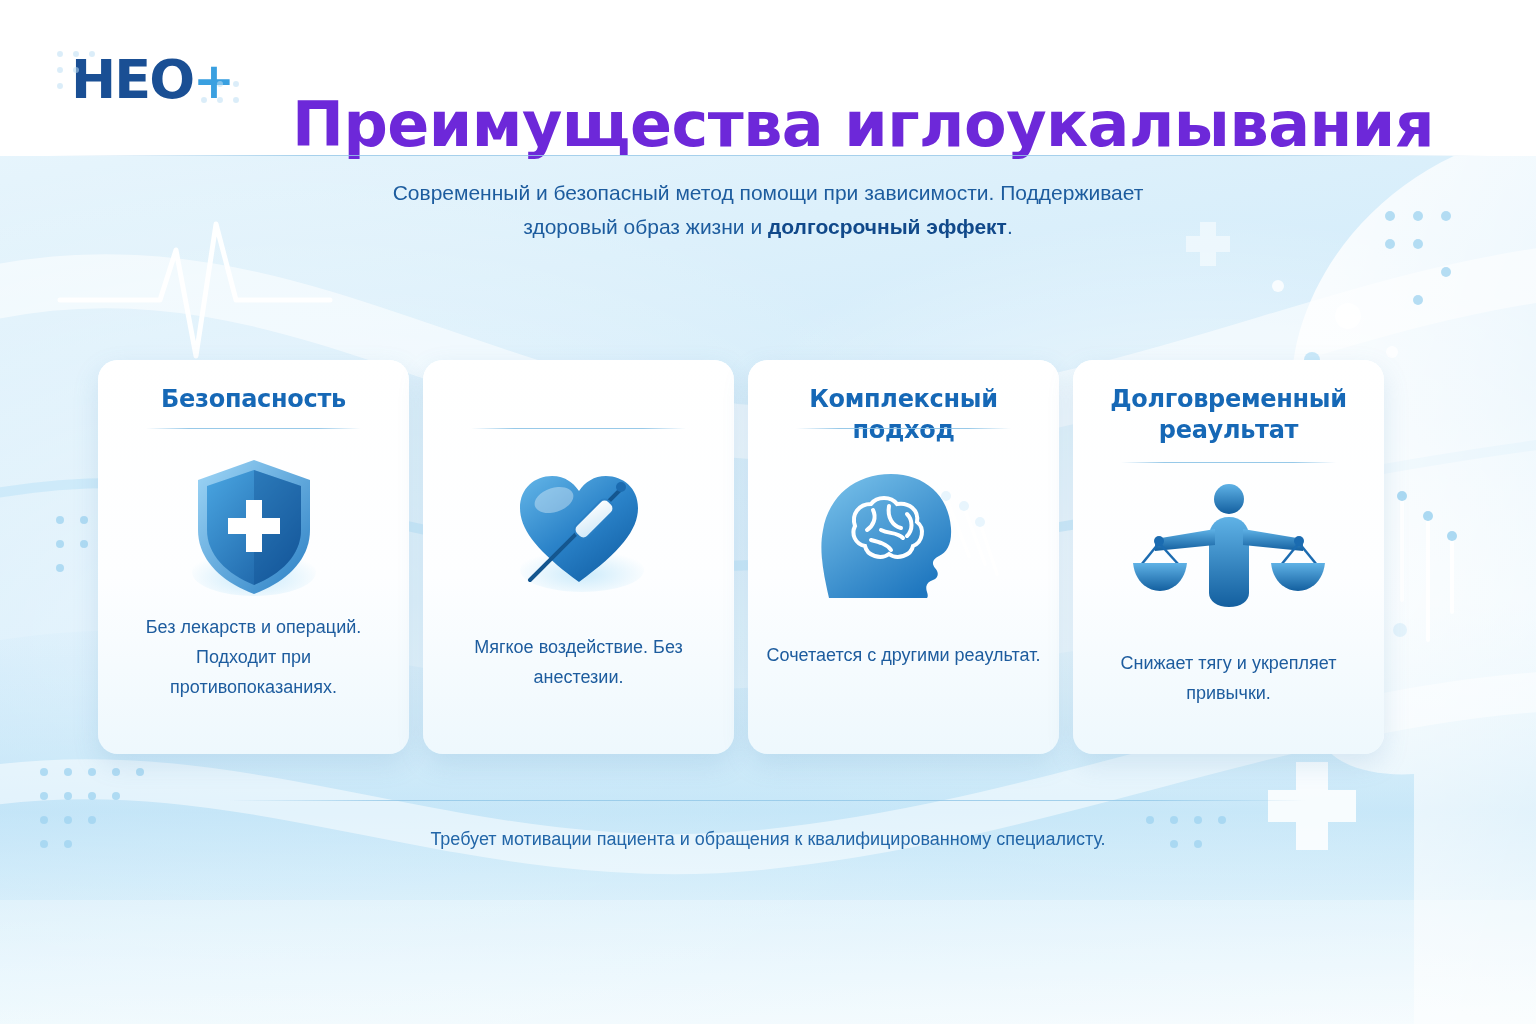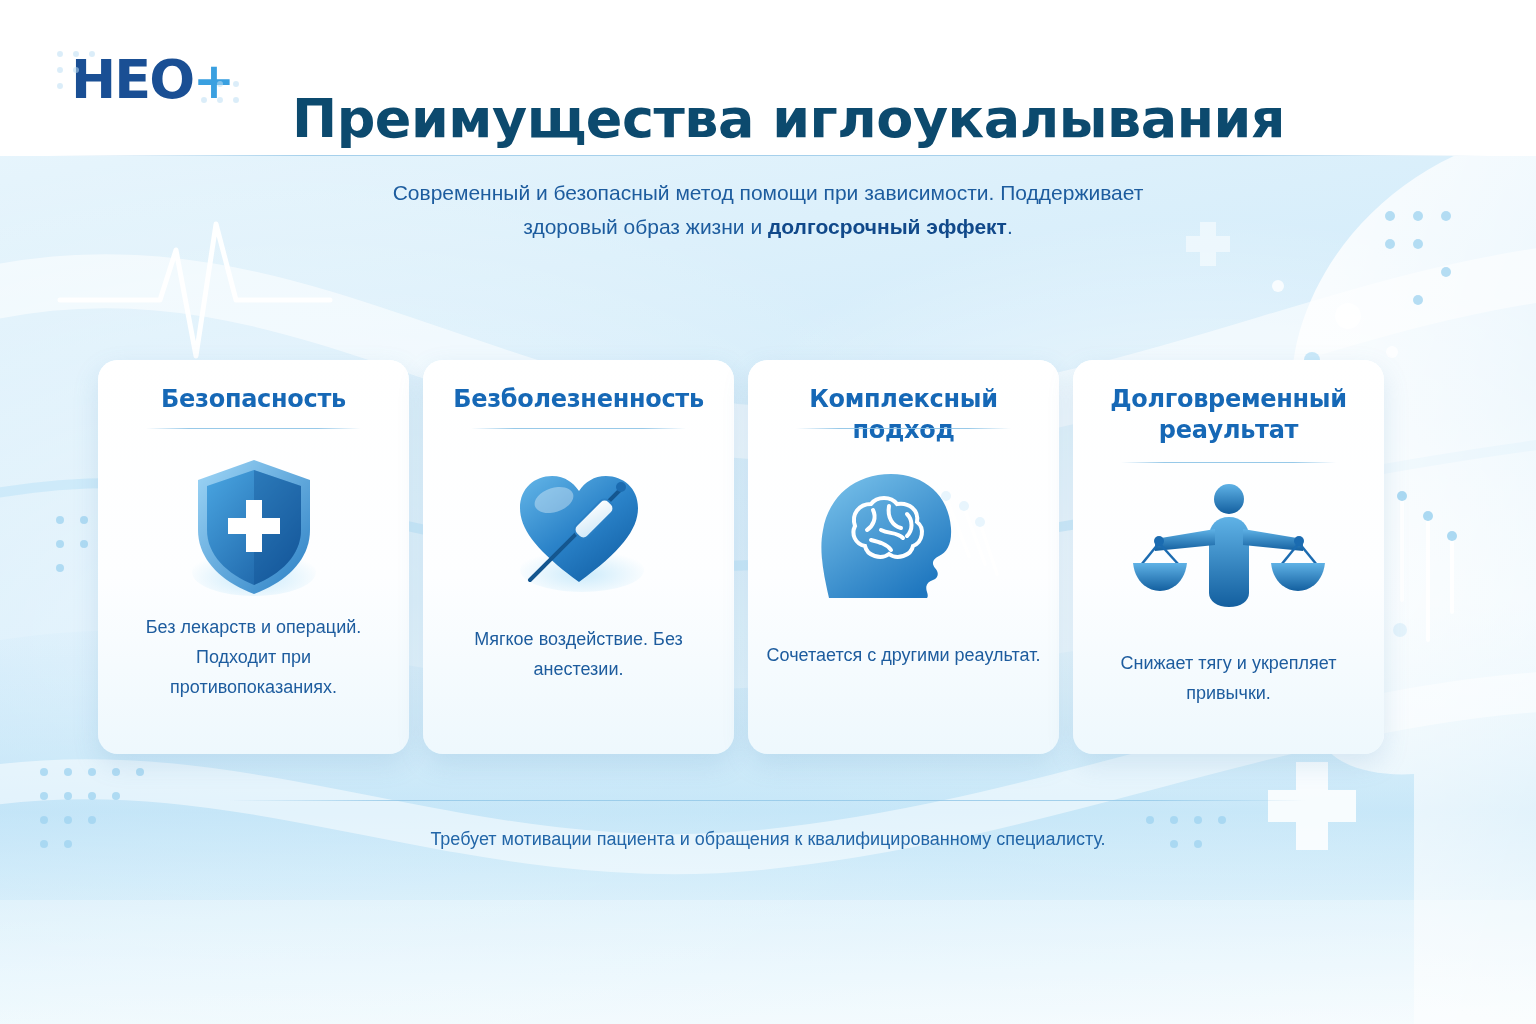--- a/index.html
+++ b/index.html
@@ -81,23 +81,23 @@
     opacity: 0.55;
   }
 
   .title {
     position: absolute;
     left: 292px;
     top: 52px;
     width: 1150px;
     font-family: "DejaVu Sans", sans-serif;
     font-weight: bold;
-    font-size: 54px;
+    font-size: 62px;
     line-height: 62px;
-    color: #0c4a6e;
+    color: #6d28d9;
     letter-spacing: -0.5px;
   }
 
   
   .subtitle {
     position: absolute;
     top: 176px;
     left: 268px;
     width: 1000px;
     text-align: center;
@@ -166,21 +166,21 @@
   .card-text {
     position: absolute;
     left: 18px;
     width: 275px;
     text-align: center;
     color: #1d5c9e;
     font-size: 18px;
     line-height: 30px;
   }
   .card.t1 .card-text { top: 252px; }
-  .card.t2 .card-text { top: 264px; }
+  .card.t2 .card-text { top: 272px; }
   .card.t3 .card-text { top: 280px; }
   .card.t4 .card-text { top: 288px; }
 
   
   .footer-rule {
     position: absolute;
     top: 800px;
     left: 230px;
     width: 1075px;
     height: 1px;
@@ -370,21 +370,20 @@
           <path d="M68 8 L124 28 V78 C124 108 100 130 68 142 C36 130 12 108 12 78 V28 Z" fill="url(#shA)"></path>
           <path d="M68 18 L115 34 V78 C115 103 95 122 68 133 C41 122 21 103 21 78 V34 Z" fill="url(#shB)"></path>
           <path d="M68 18 L115 34 V78 C115 103 95 122 68 133 Z" fill="#0f4c8f" opacity="0.35"></path>
           <path d="M60 48 h16 v18 h18 v16 h-18 v18 h-16 v-18 h-18 v-16 h18 z" fill="#ffffff"></path>
         </svg>
       </div>
       <div class="card-text">Без лекарств и операций. Подходит при противопоказаниях.</div>
     </div>
 
     <div class="card t2">
-      <div class="card-title">Безболезненность</div>
       <div class="card-rule"></div>
       <div class="card-icon">
         <svg width="170" height="150" viewBox="0 0 170 150">
           <defs>
             <linearGradient id="hrt" x1="0" y1="0" x2="0.8" y2="1">
               <stop offset="0%" stop-color="#64b6e8"></stop>
               <stop offset="55%" stop-color="#2a82c8"></stop>
               <stop offset="100%" stop-color="#1260a6"></stop>
             </linearGradient>
             <radialGradient id="hrtGlow" cx="50%" cy="60%" r="55%">

